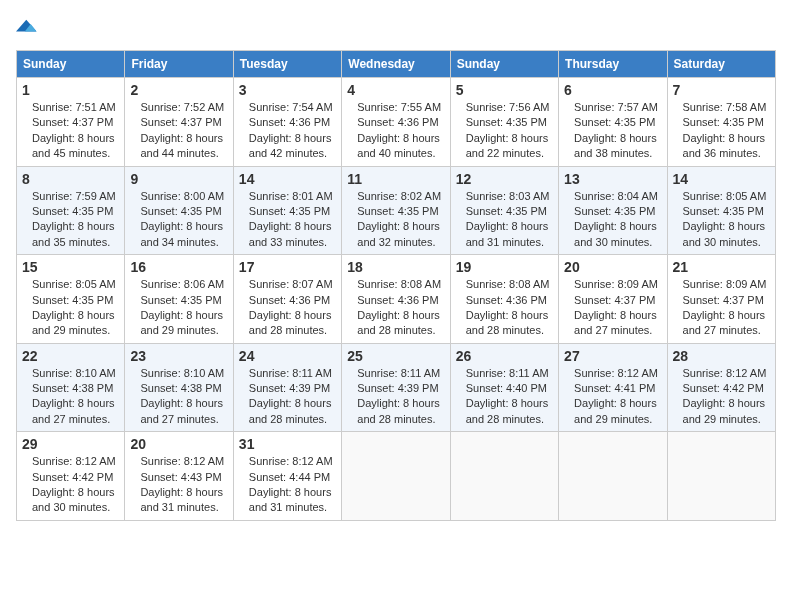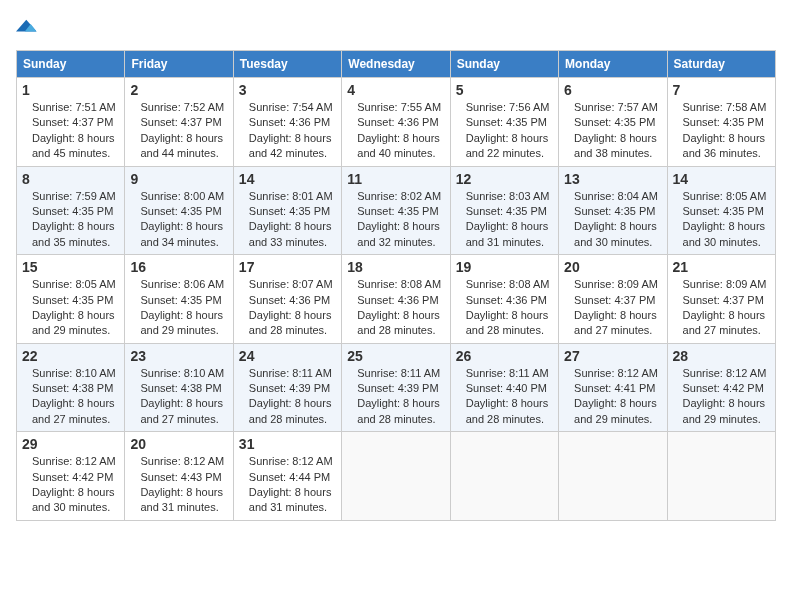--- a/index.html
+++ b/index.html
@@ -102,21 +102,21 @@
 <div class="subtitle"></div>
 
 <table class="calendar-table">
   <thead>
     <tr>
     <th>Sunday</th>
         <th>Friday</th>
         <th>Tuesday</th>
         <th>Wednesday</th>
         <th>Sunday</th>
-        <th>Monday</th>
+        <th>Thursday</th>
         <th>Saturday</th>
       </tr>
   </thead>
   <tbody id="calendar-body">
   <tr>
         <td>
         <span class="day-number">1</span>
         <div class="day-info">
           <span>Sunrise: </span><span>7:51 AM</span><br>
           <span>Sunset: </span><span>4:37 PM</span><br>

